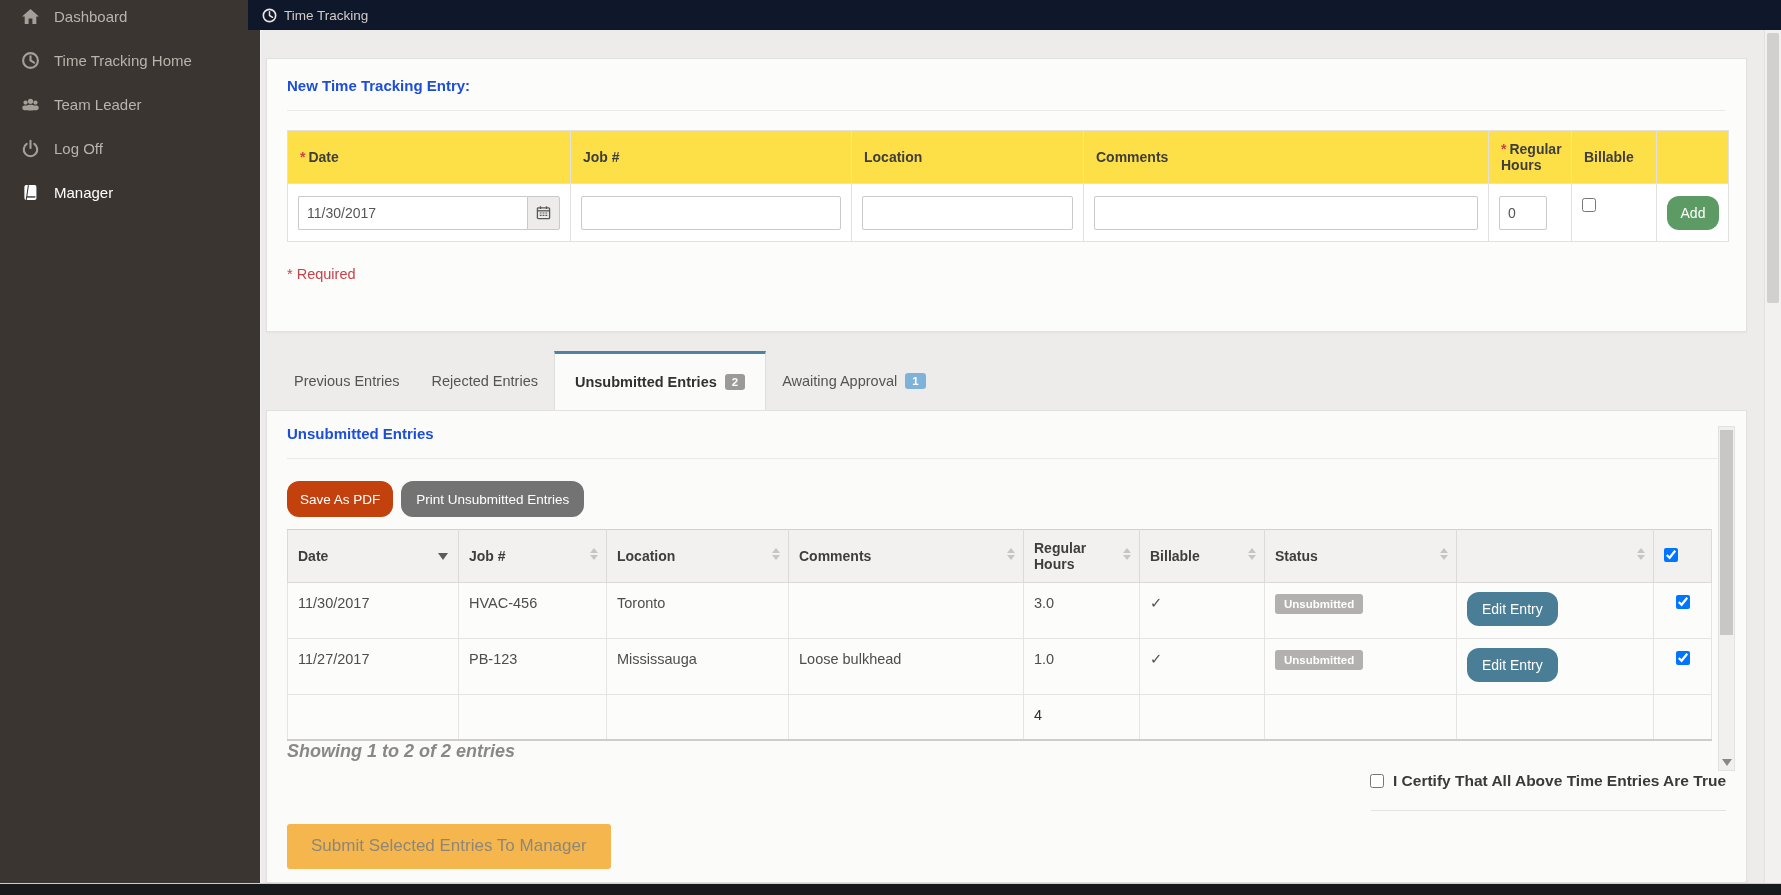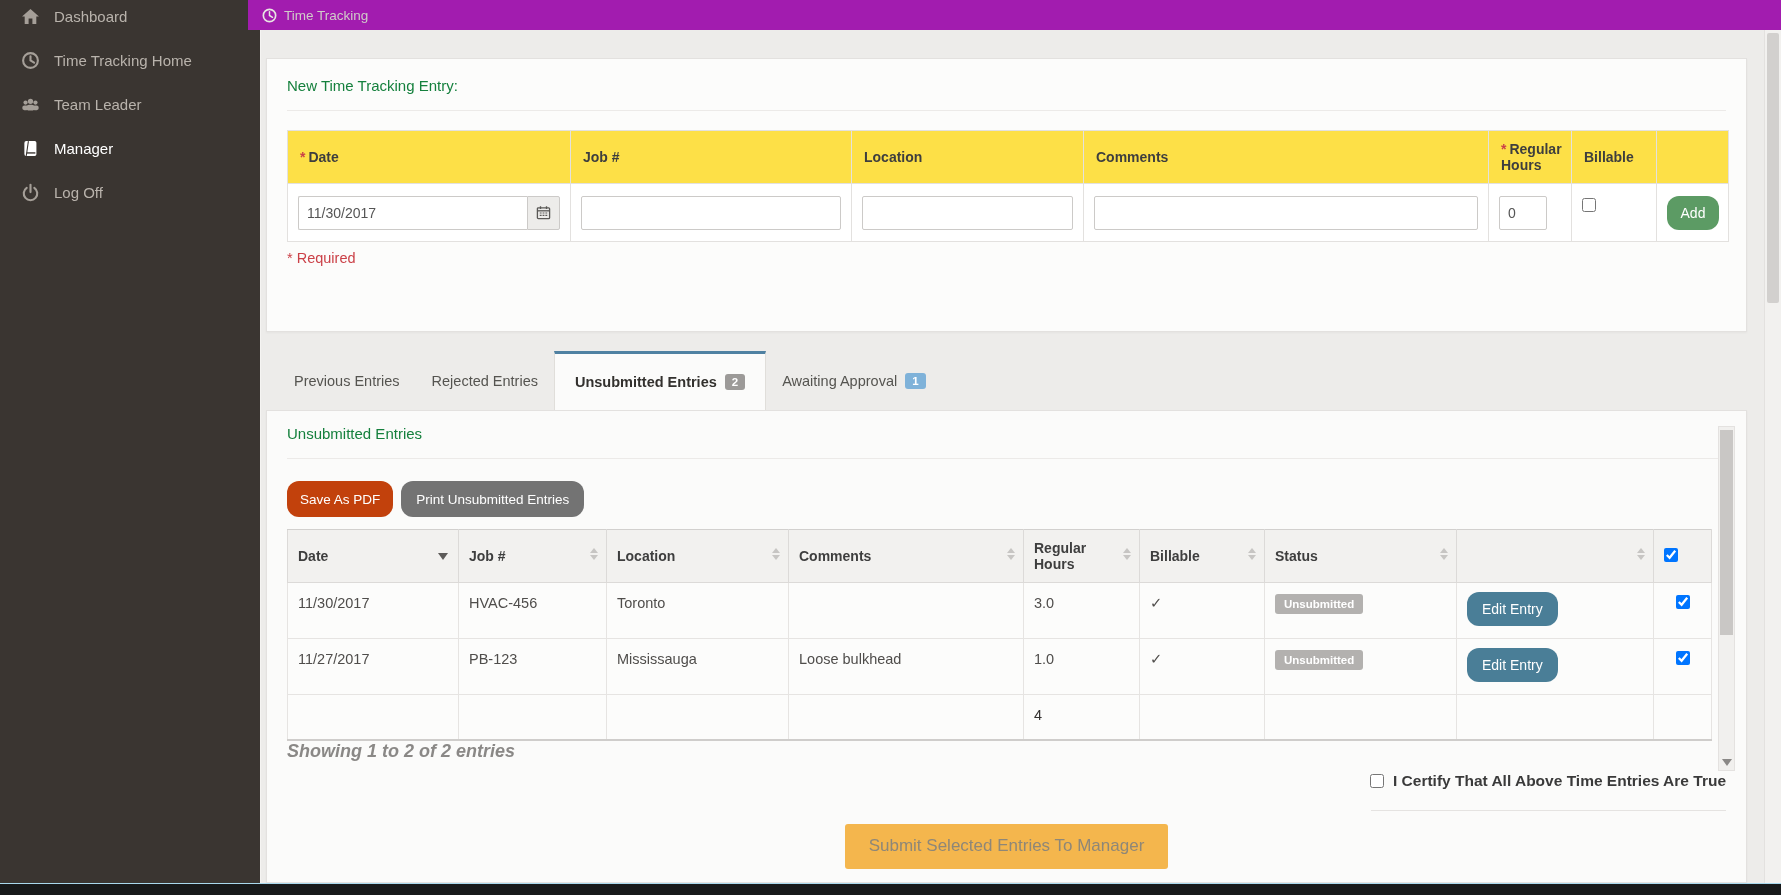--- a/index.html
+++ b/index.html
@@ -22,34 +22,34 @@
     padding-left:21px; color:#b9b3ac; font-size:15px; cursor:pointer;
   }
   .side-item:first-child { margin-top:-6px; }
   .side-item .ic { width:19px; height:19px; flex:0 0 19px; color:#a59f98; display:flex; align-items:center; justify-content:center; }
   .side-item.active { color:#ffffff; }
   .side-item.active .ic { color:#ffffff; }
   .edge-strip { position:absolute; left:248px; top:30px; width:13px; height:853px; background:#f5f4f2; }
   
   .topbar {
     position:absolute; left:248px; top:0; right:0; height:30px;
-    background:#a21caf; display:flex; align-items:center; padding-left:14px;
+    background:#0f172a; display:flex; align-items:center; padding-left:14px;
     color:#d0ccc9; font-size:13.5px; gap:7px; z-index:3;
   }
   .topbar .ic { width:15px; height:15px; color:#e8e5e2; }
   
   .page-scroll { position:absolute; right:0; top:30px; width:17px; bottom:12px; background:#f2f1ef; border-left:1px solid #e3e1df; }
   .page-scroll .thumb { position:absolute; left:2px; right:2px; top:3px; height:270px; background:#d2d0ce; border-radius:2px; }
   
   .panel {
     position:absolute; background:#fcfcfb;
     border:1px solid #e3e1df; box-shadow:0 1px 2px rgba(0,0,0,.04);
   }
   .form-panel { left:266px; top:58px; width:1481px; height:274px; padding:18px 20px; }
-  .panel-title { font-size:15px; font-weight:normal; color:#15803d; }
+  .panel-title { font-size:15px; font-weight:bold; color:#1d4ed8; }
   .panel-divider { border:none; border-top:1px solid #eceae8; margin:16px 0 0 0; }
   
   table.entry-form { border-collapse:collapse; table-layout:fixed; width:1441px; margin-top:19px; }
   table.entry-form col.c-date{width:283px} table.entry-form col.c-job{width:281px}
   table.entry-form col.c-loc{width:232px} table.entry-form col.c-com{width:405px}
   table.entry-form col.c-reg{width:83px} table.entry-form col.c-bil{width:85px}
   table.entry-form col.c-add{width:72px}
   table.entry-form th {
     background:#fde047; border:1px solid #e3e1df; text-align:left;
     font-size:14px; color:#3e3e3e; padding:10px 12px; height:53px; vertical-align:middle;
@@ -69,21 +69,21 @@
     border-radius:0 2px 2px 0; display:flex; align-items:center; justify-content:center;
     color:#5a5856; cursor:pointer;
   }
   .hours-input { width:48px; text-align:left; }
   .btn {
     display:inline-flex; align-items:center; justify-content:center;
     border:none; border-radius:12px; color:#fff; cursor:pointer;
     font-family:"Liberation Sans",sans-serif;
   }
   .btn-add { width:52px; height:34px; font-size:14px; }
-  .required-note { color:#cb4148; font-size:14.5px; margin-top:8px; }
+  .required-note { color:#cb4148; font-size:14.5px; margin-top:24px; }
   
   .tabs { position:absolute; left:278px; top:351px; height:59px; display:flex; align-items:stretch; z-index:2;justify-content:center; }
   .tab {
     display:flex; align-items:center; gap:8px; padding:0 16px;
     color:#555450; font-size:14.5px; cursor:pointer;
   }
   .tab.active {
     background:#fbfbfa; border:1px solid #e0deda; border-bottom:none;
     border-top:3px solid #4f81a2; font-weight:bold; color:#33312e; padding:0 20px;
   }
@@ -131,21 +131,21 @@
   .inner-scroll .thumb { position:absolute; left:1px; right:1px; top:3px; height:205px; background:#c9c7c5; }
   .inner-scroll .down-arrow {
     position:absolute; left:3px; bottom:4px; width:0; height:0;
     border-left:5px solid transparent; border-right:5px solid transparent; border-top:7px solid #8a8886;
   }
   
   .summary { font-style:italic; font-weight:600; color:#8a8886; font-size:18px; }
   .certify-row { margin-top:10px; display:flex; justify-content:flex-end; align-items:center; gap:9px;
     font-weight:bold; color:#3a3a3a; font-size:15.5px; }
   .pre-submit-divider { border:none; border-top:1px solid #e5e3e1; width:355px; margin:20px 0 0 auto; }
-  .submit-row { display:flex; justify-content:center; margin-top:13px; }
+  .submit-row { display:flex; justify-content:flex-start; margin-top:13px; }
   .btn-submit { height:45px; padding:0 24px; font-size:17px; color:#8e8778; border-radius:3px; }
   
   .bottom-bar { position:absolute; left:0; bottom:0; width:1781px; height:12px; background:#17191a; border-top:1px solid #a9d9ee; z-index:5; }
   input[type="checkbox"] { width:14px; height:14px; cursor:pointer; }
   svg { display:block; }
 </style>
 </head>
 <body>
 
 <nav class="sidebar">
@@ -172,38 +172,38 @@
           <circle cx="4.3" cy="7.2" r="2"></circle>
           <circle cx="13.7" cy="7.2" r="2"></circle>
           <circle cx="9" cy="6" r="2.5"></circle>
           <rect x="1.2" y="10" width="6" height="4.4" rx="2"></rect>
           <rect x="10.8" y="10" width="6" height="4.4" rx="2"></rect>
           <rect x="5.2" y="9.2" width="7.6" height="5.6" rx="2.6"></rect>
         </svg>
     </span>
     <span>Team Leader</span>
   </div>
+  <div class="side-item">
+    <span class="ic">
+      <svg width="19" height="19" viewBox="0 0 18 18">
+          <path d="M5.4 4.6 a6.4 6.4 0 1 0 7.2 0" fill="none" stroke="currentColor" stroke-width="2" stroke-linecap="round"></path>
+          <path d="M9 1.6 v7" stroke="currentColor" stroke-width="2" stroke-linecap="round"></path>
+        </svg>
+    </span>
+    <span>Log Off</span>
+  </div>
   <div class="side-item active">
     <span class="ic">
       <svg width="19" height="19" viewBox="0 0 18 18">
           <path d="M5 2 h8 a1.6 1.6 0 0 1 1.6 1.6 v10.8 a1.6 1.6 0 0 1 -1.6 1.6 h-8 a1.8 1.8 0 0 1 -1.8-1.8 v-10.4 a1.8 1.8 0 0 1 1.8-1.8 z" fill="currentColor"></path>
           <path d="M5.4 13.2 h8.2" stroke="#3a3531" stroke-width="1.3"></path>
           <path d="M7 2 l-2 14" stroke="#3a3531" stroke-width="1"></path>
         </svg>
     </span>
     <span>Manager</span>
-  </div>
-  <div class="side-item">
-    <span class="ic">
-      <svg width="19" height="19" viewBox="0 0 18 18">
-          <path d="M5.4 4.6 a6.4 6.4 0 1 0 7.2 0" fill="none" stroke="currentColor" stroke-width="2" stroke-linecap="round"></path>
-          <path d="M9 1.6 v7" stroke="currentColor" stroke-width="2" stroke-linecap="round"></path>
-        </svg>
-    </span>
-    <span>Log Off</span>
   </div>
 </nav>
 
 <div class="edge-strip"></div>
 
 <header class="topbar">
   <span class="ic">
     <svg width="15" height="15" viewBox="0 0 18 18">
         <circle cx="9" cy="9" r="7.4" fill="none" stroke="currentColor" stroke-width="2"></circle>
         <path d="M9 4.6 v4.4 l3.6 2.2" fill="none" stroke="currentColor" stroke-width="1.8" stroke-linecap="round"></path>

